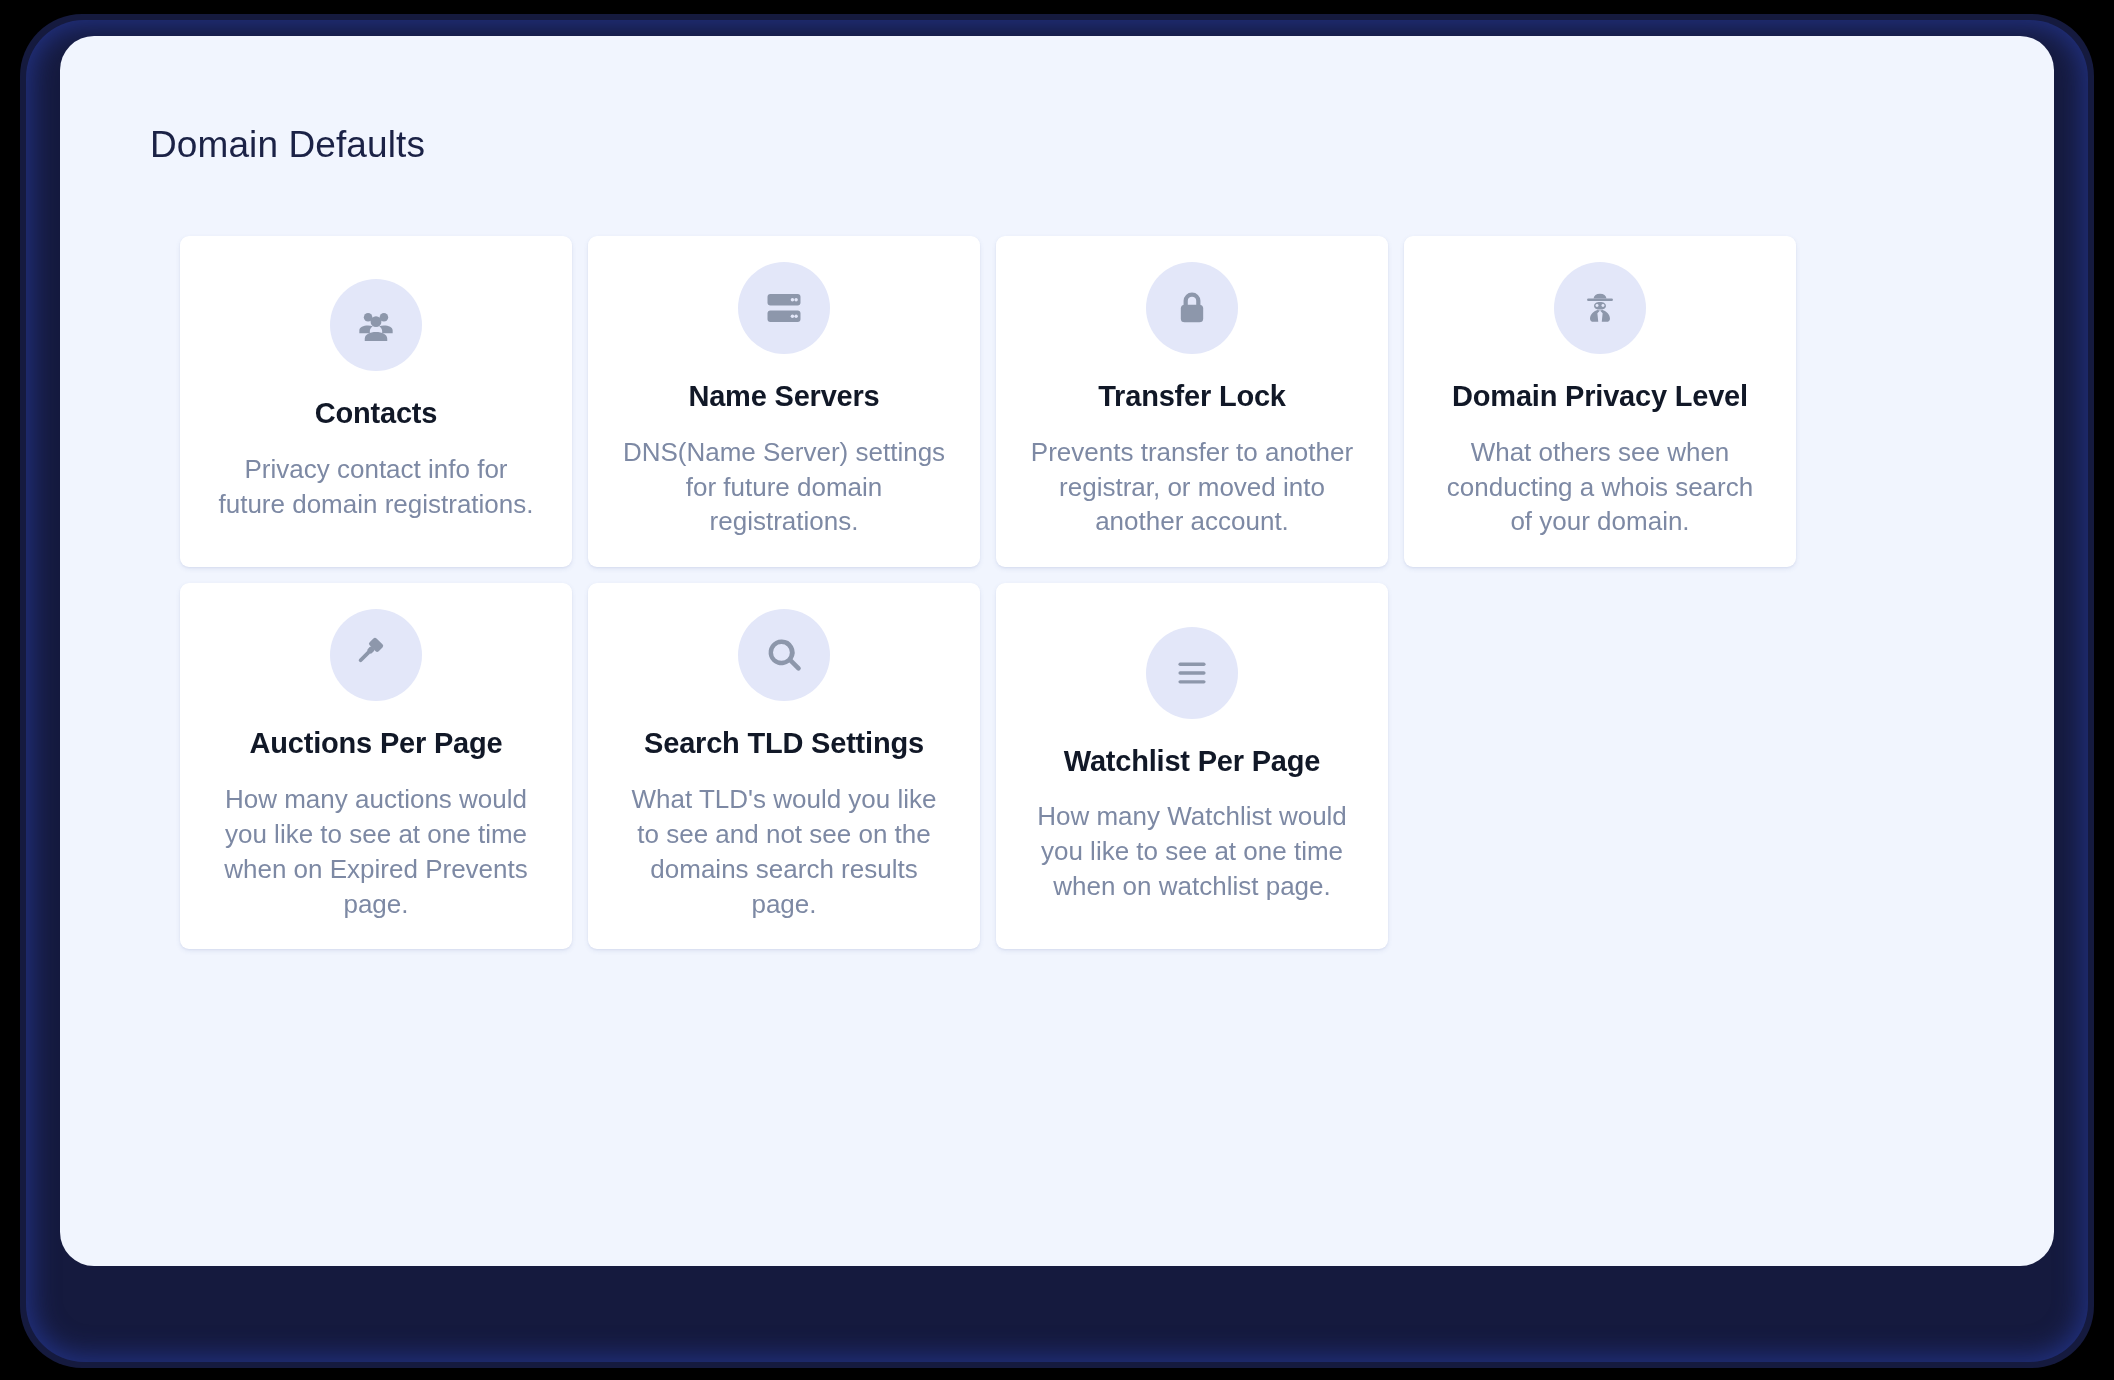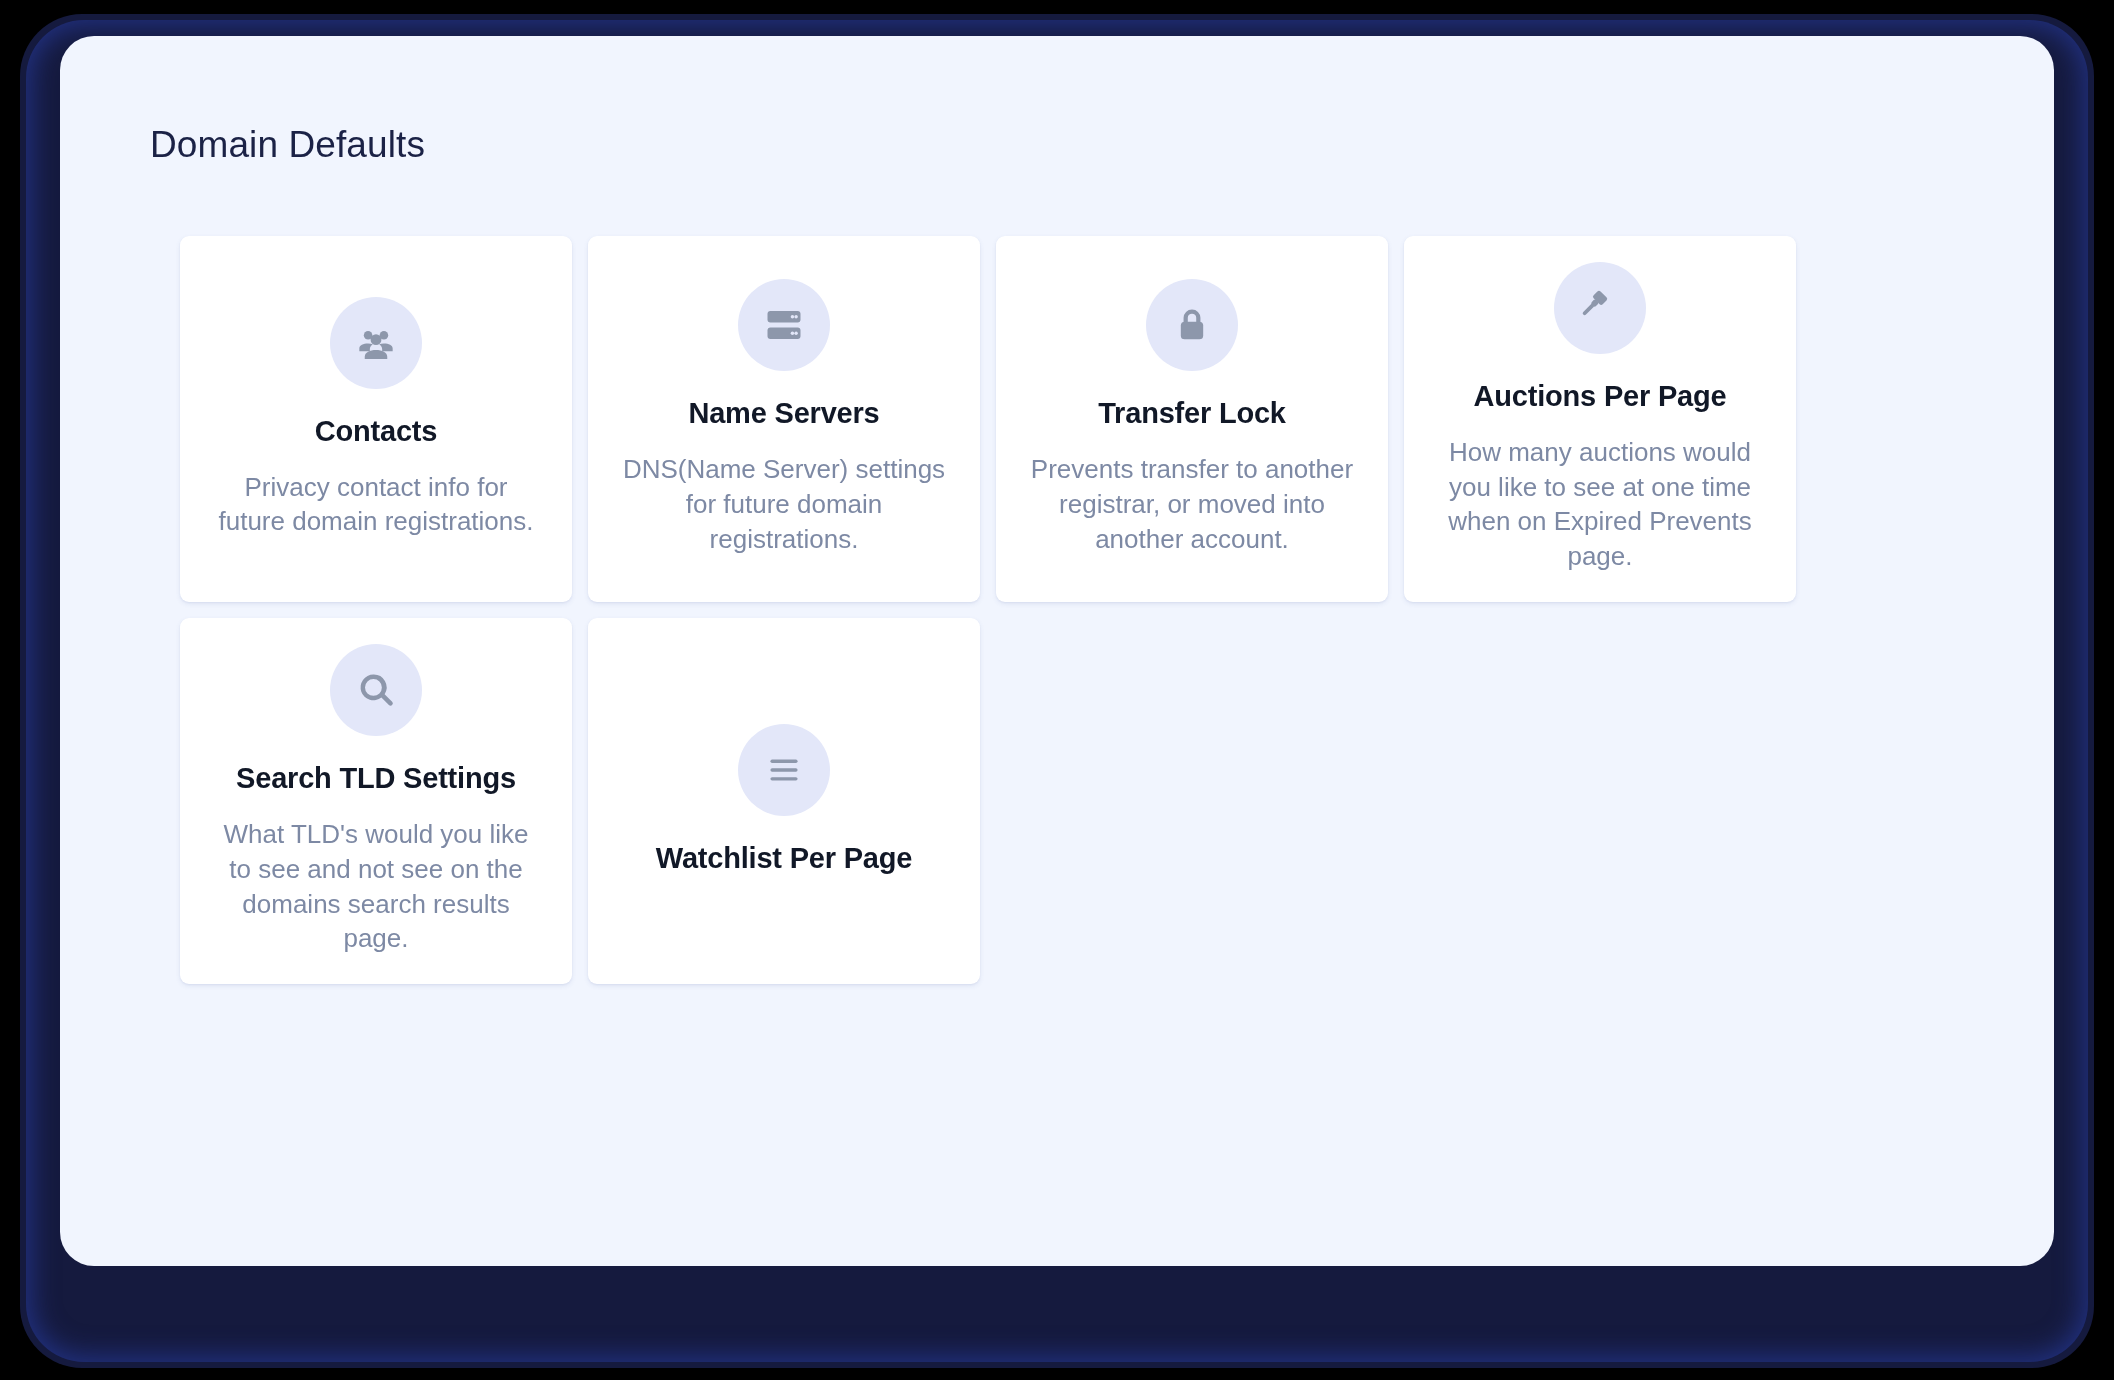--- a/index.html
+++ b/index.html
@@ -170,20 +170,35 @@
         <div class="card-icon-circle">
           <svg width="44" height="44" viewBox="0 0 24 24" aria-hidden="true">
             <path d="M7.4 10.4V8.1a4.6 4.6 0 019.2 0v2.3h-2.3V8.1a2.3 2.3 0 00-4.6 0v2.3z"></path>
             <rect x="5.9" y="10.2" width="12.2" height="9.6" rx="2.1"></rect>
           </svg>
         </div>
         <div class="card-title">Transfer Lock</div>
         <div class="card-desc">Prevents transfer to another registrar, or moved into another account.</div>
       </div>
 
+      <div class="settings-card">
+        <div class="card-icon-circle">
+          <svg width="42" height="42" viewBox="0 0 24 24" aria-hidden="true">
+            <path d="M8.3 6.6c.3-1.6 1.5-2.7 3.7-2.7s3.4 1.1 3.7 2.7z"></path>
+            <rect x="4.6" y="6.5" width="14.8" height="1.5" rx=".75"></rect>
+            <path d="M12 8.6c-2.1 0-3.4 .9-3.4 2.2 0 1.25 1.3 2.1 3.4 2.1s3.4-.85 3.4-2.1c0-1.3-1.3-2.2-3.4-2.2z"></path>
+            <circle cx="10.3" cy="10.6" r=".85" fill="#e3e7f9"></circle>
+            <circle cx="13.7" cy="10.6" r=".85" fill="#e3e7f9"></circle>
+            <path d="M12 13.4l-1.5 1.6 .5 4.9H8.2c-1.1 0-1.9-.7-1.9-1.8 0-2.2 1.9-4.2 4.3-4.9z"></path>
+            <path d="M12 13.4l1.5 1.6-.5 4.9h2.8c1.1 0 1.9-.7 1.9-1.8 0-2.2-1.9-4.2-4.3-4.9z"></path>
+          </svg>
+        </div>
+        <div class="card-title">Domain Privacy Level</div>
+        <div class="card-desc">What others see when conducting a whois search of your domain.</div>
+      </div>
 
       <div class="settings-card">
         <div class="card-icon-circle">
           <svg width="44" height="44" viewBox="0 0 24 24" aria-hidden="true">
             <g transform="rotate(-45 12 12)">
               <rect x="13.3" y="4.6" width="5.3" height="7.0" rx="1.2"></rect>
               <rect x="10.2" y="6.5" width="3.4" height="3.2" rx="1.0"></rect>
               <rect x="3.0" y="7.05" width="8.0" height="2.1" rx="1.05"></rect>
             </g>
           </svg>
@@ -204,17 +219,18 @@
 
       <div class="settings-card">
         <div class="card-icon-circle">
           <svg width="44" height="44" viewBox="0 0 24 24" aria-hidden="true">
             <rect x="4.6" y="6.3" width="14.8" height="1.85" rx=".92"></rect>
             <rect x="4.6" y="11.1" width="14.8" height="1.85" rx=".92"></rect>
             <rect x="4.6" y="15.9" width="14.8" height="1.85" rx=".92"></rect>
           </svg>
         </div>
         <div class="card-title">Watchlist Per Page</div>
+        <div class="card-desc">How many Watchlist would you like to see at one time when on watchlist page.</div>
       </div>
 
     </div>
   </div>
 </div>
 
 </body></html>

